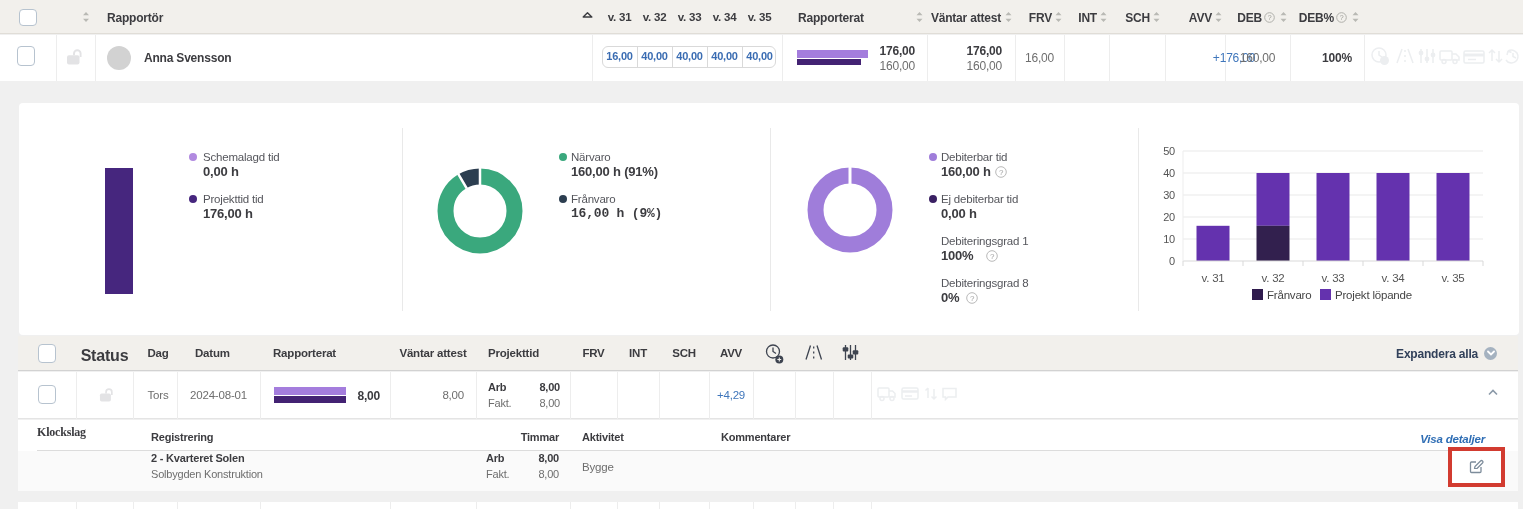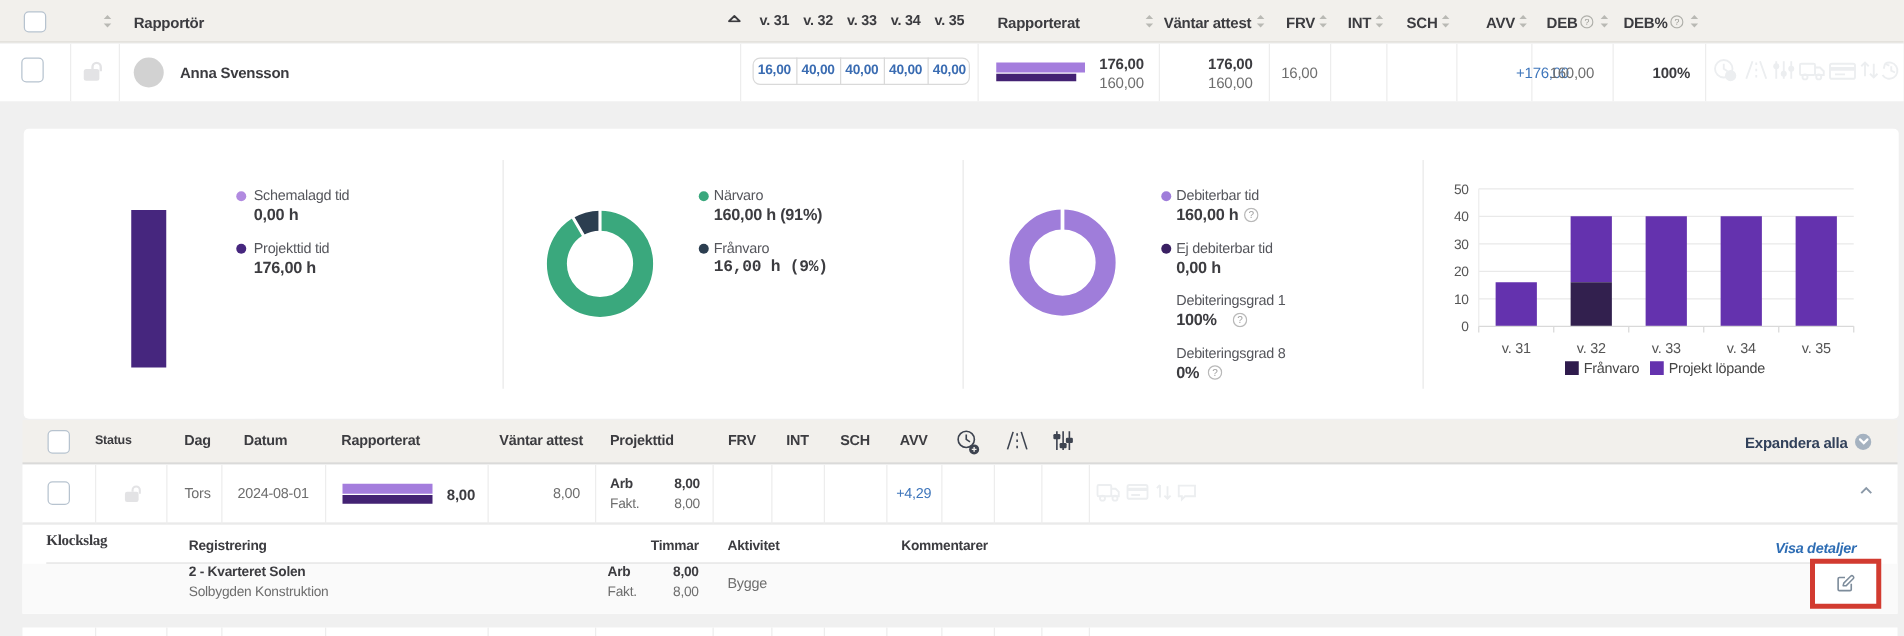--- a/index.html
+++ b/index.html
@@ -233,21 +233,21 @@
     <text x="303" y="145">v. 35</text>
   </g>
   <rect x="102" y="152" width="11" height="11" fill="#2f1b4d"></rect>
   <text x="117" y="161.5" font-size="11.5" fill="#454545">Frånvaro</text>
   <rect x="170" y="152" width="11" height="11" fill="#6432ae"></rect>
   <text x="185" y="161.5" font-size="11.5" fill="#454545">Projekt löpande</text>
 </svg>
 
 <div class="abs" style="left:18px;top:336px;width:1500px;height:35px;background:#f2f0ec;border-bottom:1px solid #d2d2d2;"></div>
 <div class="cb" style="left:38px;top:344px;"></div>
-<div class="abs dark b" style="left:76px;top:347px;width:57px;font-size:10px;">Status</div>
+<div class="abs dark b" style="left:76px;top:347px;width:57px;text-align:center;font-size:16px;">Status</div>
 <div class="abs dark b" style="left:136px;top:347px;width:44px;text-align:center;font-size:11.5px;">Dag</div>
 <div class="abs dark b" style="left:195px;top:347px;font-size:11.5px;">Datum</div>
 <div class="abs dark b" style="left:273px;top:347px;font-size:11.5px;">Rapporterat</div>
 <div class="abs dark b" style="left:390px;top:347px;width:86px;text-align:center;font-size:11.5px;">Väntar attest</div>
 <div class="abs dark b" style="left:488px;top:347px;font-size:11.5px;">Projekttid</div>
 <div class="abs dark b" style="left:570px;top:347px;width:47px;text-align:center;font-size:11.5px;">FRV</div>
 <div class="abs dark b" style="left:617px;top:347px;width:42px;text-align:center;font-size:11.5px;">INT</div>
 <div class="abs dark b" style="left:659px;top:347px;width:50px;text-align:center;font-size:11.5px;">SCH</div>
 <div class="abs dark b" style="left:709px;top:347px;width:44px;text-align:center;font-size:11.5px;">AVV</div>
 <svg class="abs" style="left:753px;top:341px;" width="118" height="26" viewBox="0 0 118 26" fill="none" stroke="#3e4450" stroke-width="1.3">

